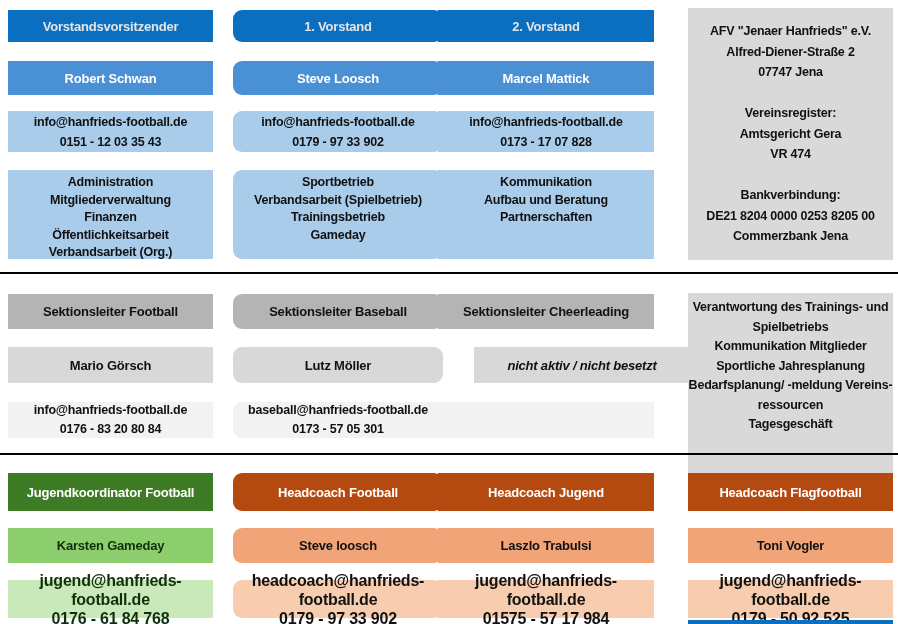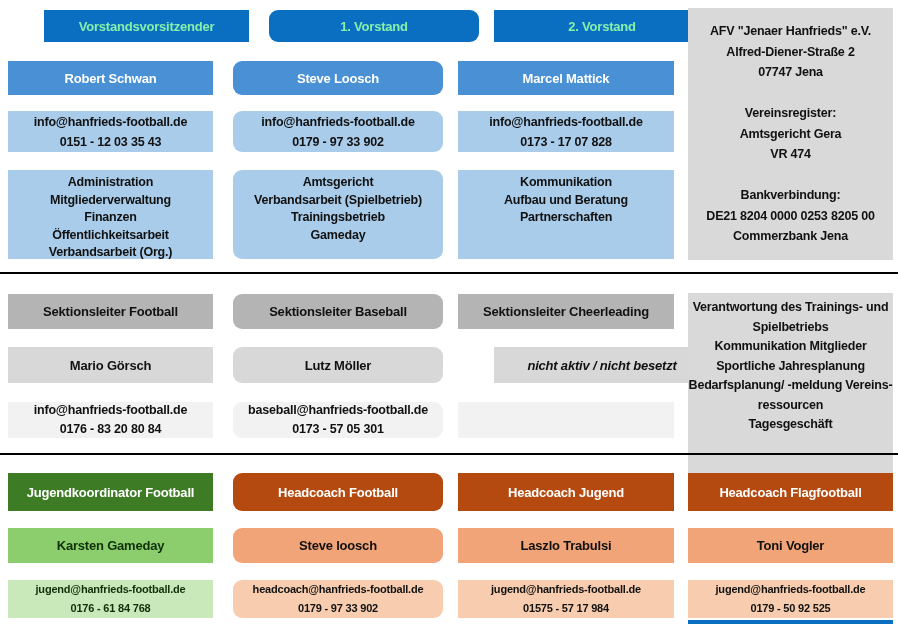--- a/index.html
+++ b/index.html
@@ -6,41 +6,41 @@
   body{font-family:"Liberation Sans", sans-serif;}
   #canvas{position:relative;width:898px;height:624px;background:#ffffff;overflow:hidden;}
 
   .box{position:absolute;display:flex;align-items:center;justify-content:center;
        text-align:center;font-weight:bold;letter-spacing:-0.2px;color:#111;}
   .multi{white-space:pre-line;}
 
   
   .c1{left:8px;width:205px;}
   .c2{left:233px;width:210px;border-radius:9px;}
-  .c3{left:458px;width:216px;}
+  .c3{left:438px;width:216px;}
   .c4{left:688px;width:205px;}
 
   
   .r-role1{top:10px;height:32px;font-size:13px;}
   .r-name1{top:61px;height:34px;font-size:13px;}
   .r-contact1{top:111px;height:41px;font-size:12.5px;line-height:20px;}
   .r-tasks{top:170px;height:89px;font-size:12.5px;line-height:17.6px;align-items:flex-start;padding-top:4px;box-sizing:border-box;}
 
   
   .r-role2{top:294px;height:35px;font-size:13px;}
   .r-name2{top:347px;height:36px;font-size:13px;}
   .r-contact2{top:402px;height:36px;font-size:12.5px;line-height:19px;}
 
   
   .r-role3{top:473px;height:38px;font-size:13px;}
   .r-name3{top:528px;height:35px;font-size:13px;}
-  .r-contact3{top:580px;height:38px;font-size:11px;line-height:19px;}
+  .r-contact3{top:580px;height:38px;font-size:16px;line-height:19px;}
 
   
-  .bg-blue-dark{background:#0B6FC1;color:#86efac;margin-left:36px;}
+  .bg-blue-dark{background:#0B6FC1;color:#e5e5e5;}
   .bg-blue-mid{background:#4A90D5;color:#ffffff;}
   .bg-blue-light{background:#A9CCEA;}
   .bg-gray-dark{background:#B4B4B4;}
   .bg-gray-mid{background:#D8D8D8;}
   .bg-gray-light{background:#F2F2F2;}
   .bg-gray-info{background:#D9D9D9;}
   .bg-green-dark{background:#3D7B25;color:#ffffff;}
   .bg-green-mid{background:#8CCE6D;color:#10300a;}
   .bg-green-light{background:#C9E9BA;color:#10300a;}
   .bg-orange-dark{background:#B54A10;color:#ffffff;}
@@ -75,21 +75,21 @@
   <div class="box c2 r-contact1 bg-blue-light multi">info@hanfrieds-football.de
 0179 - 97 33 902</div>
   <div class="box c3 r-contact1 bg-blue-light multi">info@hanfrieds-football.de
 0173 - 17 07 828</div>
 
   <div class="box c1 r-tasks bg-blue-light multi">Administration
 Mitgliederverwaltung
 Finanzen
 Öffentlichkeitsarbeit
 Verbandsarbeit (Org.)</div>
-  <div class="box c2 r-tasks bg-blue-light multi">Amtsgericht
+  <div class="box c2 r-tasks bg-blue-light multi">Sportbetrieb
 Verbandsarbeit (Spielbetrieb)
 Trainingsbetrieb
 Gameday</div>
   <div class="box c3 r-tasks bg-blue-light multi">Kommunikation
 Aufbau und Beratung
 Partnerschaften</div>
 
   <div class="box c4 info1 bg-gray-info multi">AFV "Jenaer Hanfrieds" e.V.
 Alfred-Diener-Straße 2
 07747 Jena

